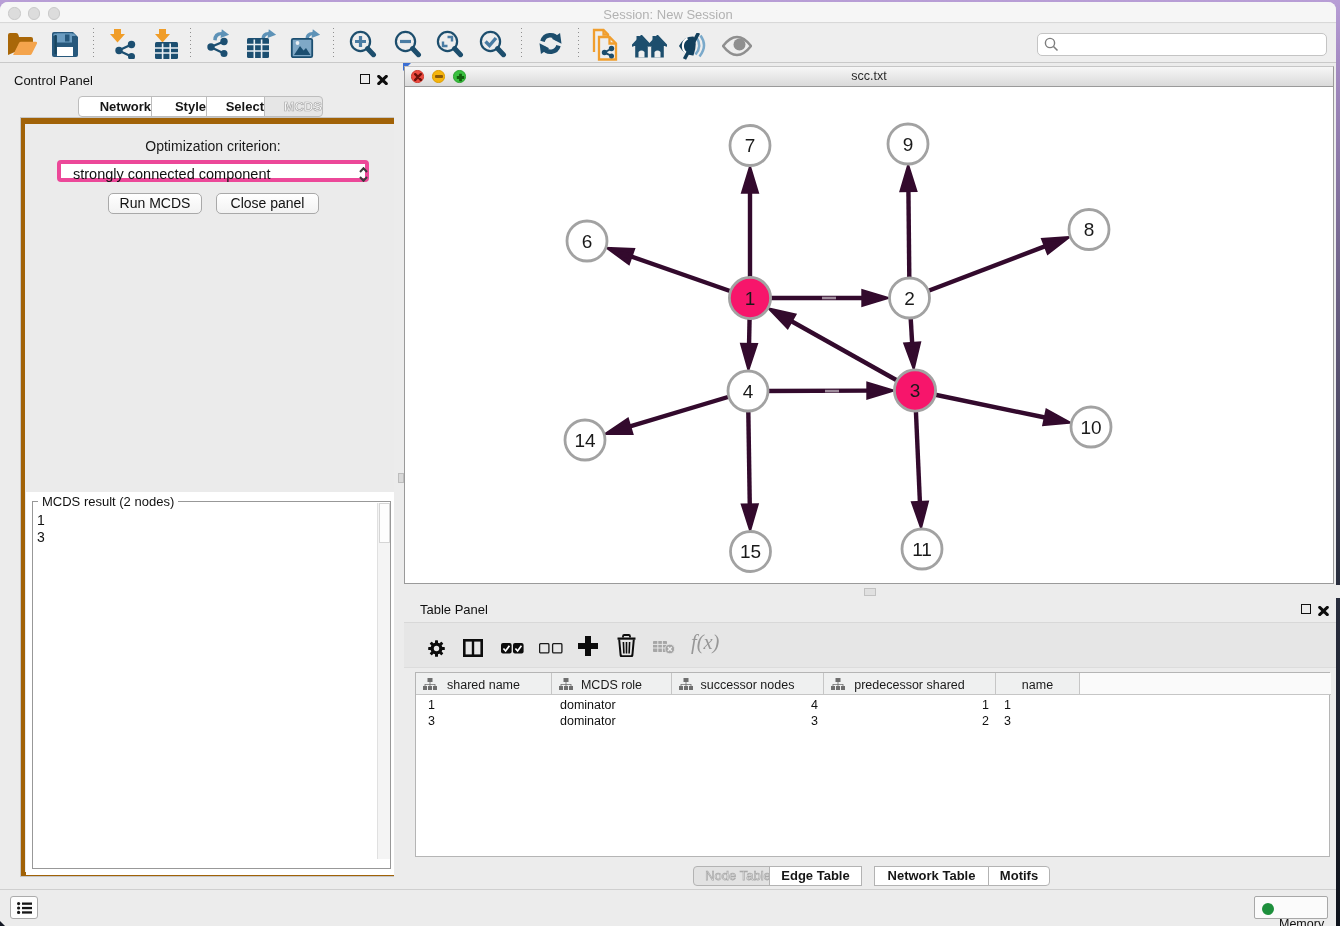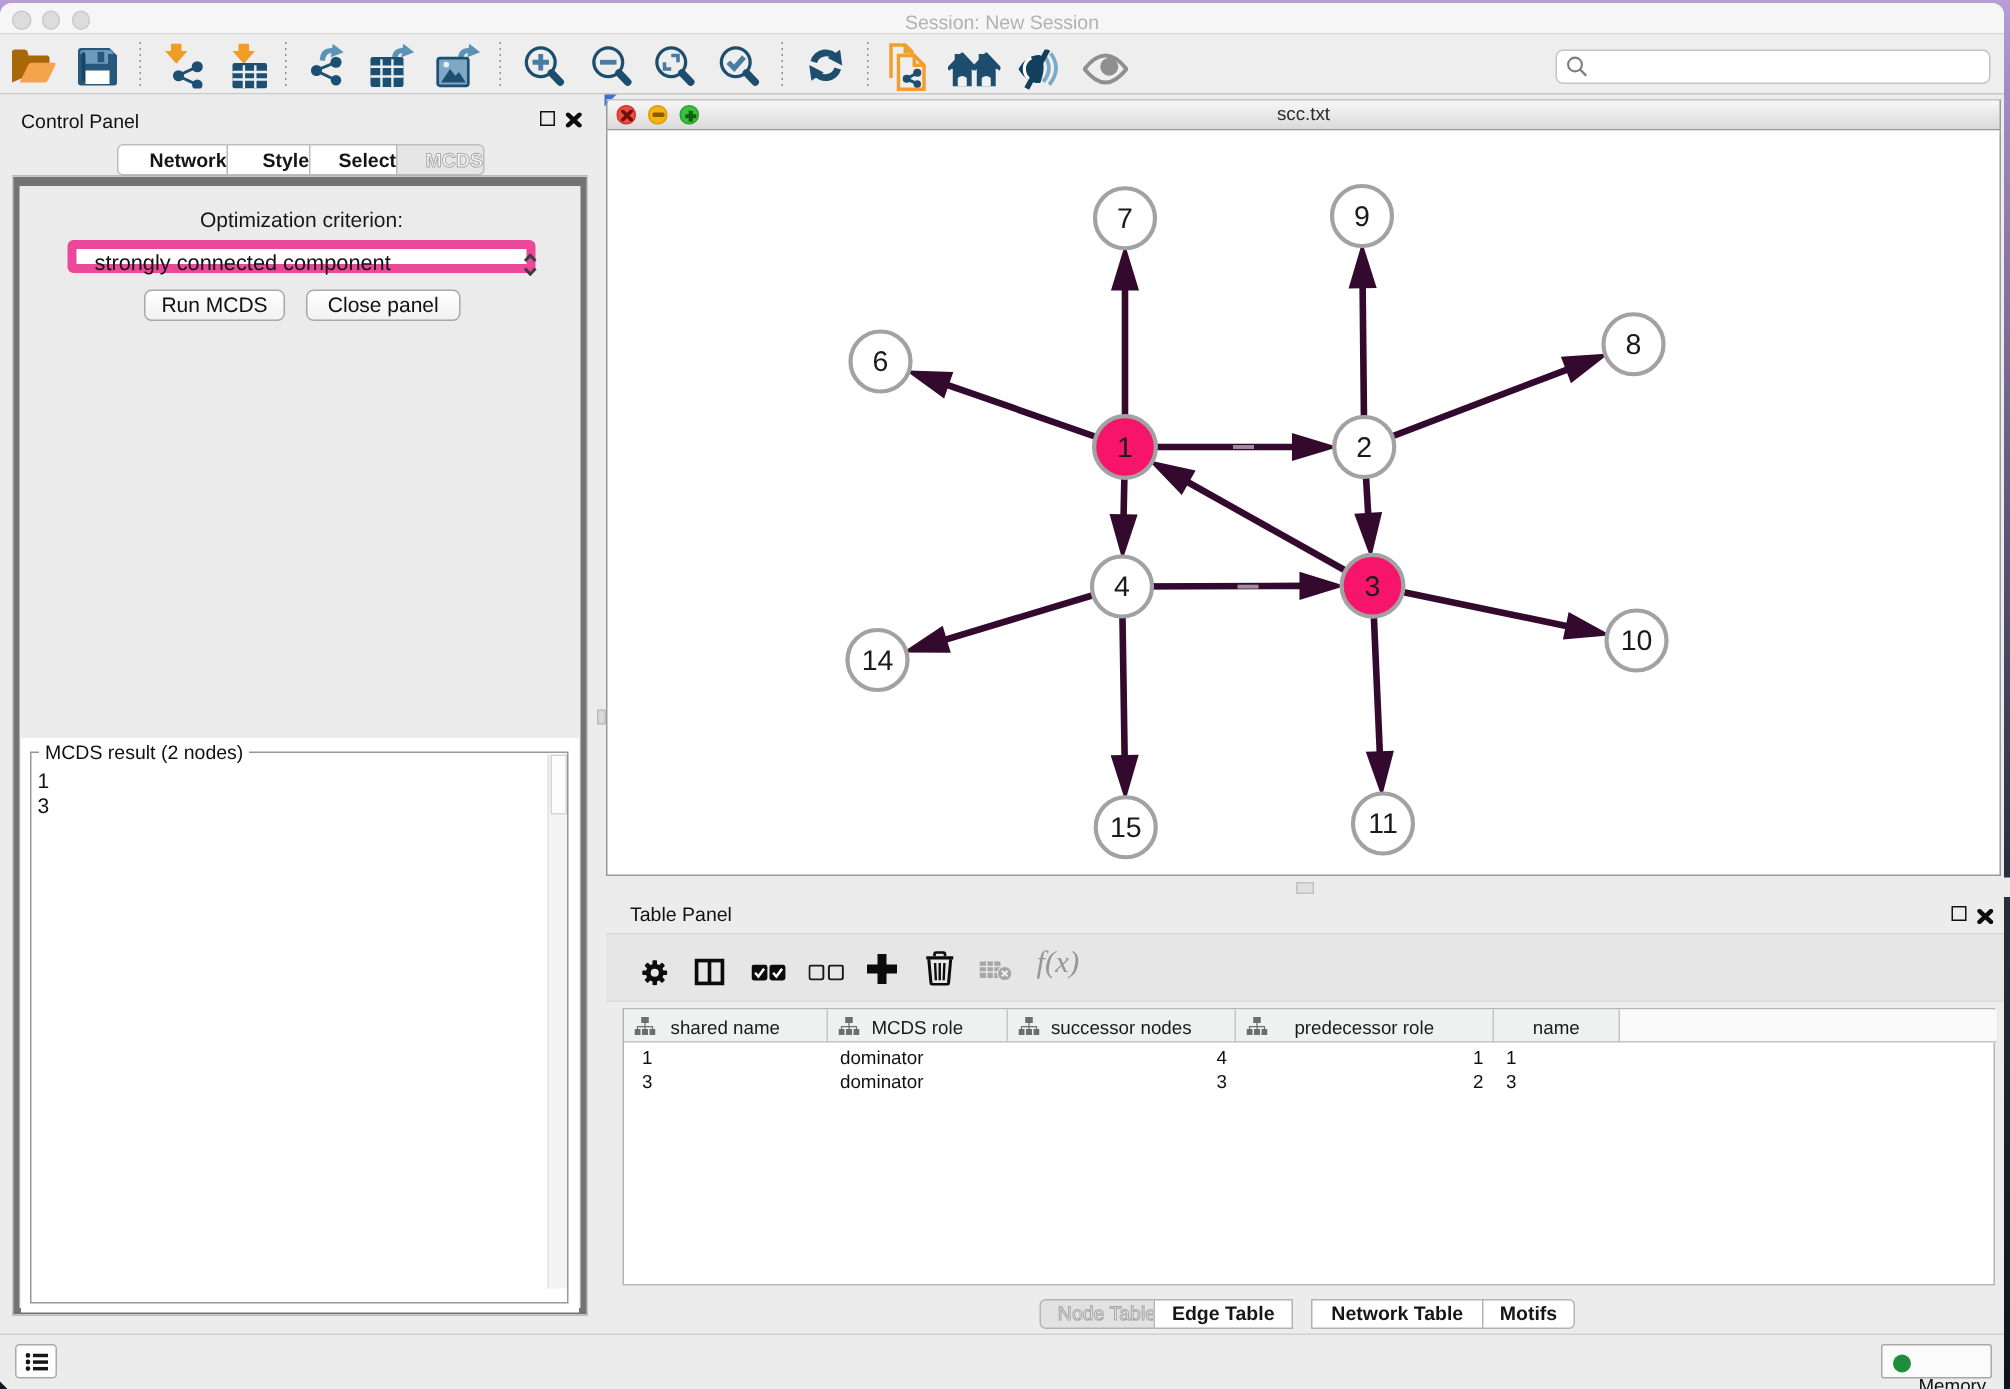--- a/index.html
+++ b/index.html
@@ -11,21 +11,21 @@
 .titlebar{left:0;top:1.5px;width:1336px;height:21.5px;background:#f6f6f6;border-radius:8px 8px 0 0;border-bottom:1px solid #d8d8d8;}
 .tl{width:12.5px;height:12.5px;border-radius:50%;top:7px;}
 .title-text{left:0;top:7px;width:1336px;text-align:center;font-size:13px;color:#b2b2b2;}
 .toolbar{left:0;top:24px;width:1336px;height:39px;background:#eeeeee;border-bottom:1px solid #c9c9c9;}
 .tsep{top:4px;height:31px;width:1px;background-image:repeating-linear-gradient(180deg,#8f8f8f 0 1.5px,transparent 1.5px 4px);}
 .searchbox{left:1037px;top:9px;width:290px;height:23px;background:#fff;border:1px solid #c4c4c4;border-radius:5px;}
 .panel-bg{left:0;top:63px;width:394px;height:828px;background:#ececec;}
 .cp-title{left:14px;top:10px;font-size:13px;color:#111;}
 .tabs{top:33px;height:21px;font-size:13px;font-weight:700;color:#151515;}
 .tab{top:0;height:21px;background:#fff;border:1px solid #bdbdbd;text-align:right;line-height:19px;}
-.cp-panel{left:8px;top:54px;width:384px;height:760px;background:#737373;border:1px solid #c6c6c6;}
+.cp-panel{left:20px;top:54px;width:384px;height:760px;background:#a16207;border:1px solid #c6c6c6;}
 .cp-inner{left:4px;top:6px;width:374px;height:748px;background:#ebebeb;}
 .btn{background:linear-gradient(#ffffff,#f2f2f2);border:1px solid #a9a9a9;border-radius:5px;text-align:center;font-size:14px;color:#111;}
 .mcds-white{left:5px;top:374px;width:372px;height:383px;background:#fff;}
 .groupbox{left:6px;top:9px;width:359px;height:368px;border:1px solid #989898;}
 .legend{left:5px;top:-8px;background:#fff;padding:0 4px;font-size:13px;color:#111;}
 .vsplit{left:394px;top:63px;width:10px;height:828px;background:#ececec;}
 .netwin{left:404px;top:63px;width:930px;height:522px;}
 .nw-title{left:0;top:3px;width:930px;height:21px;background:linear-gradient(#f7f7f7,#dadada);border:1px solid #9a9a9a;border-top-color:#c6c6c6;}
 .canvas{left:0;top:24px;width:930px;height:497px;background:#fff;border-left:1px solid #9a9a9a;border-right:1px solid #9a9a9a;border-bottom:1px solid #9a9a9a;}
 .hsplit{left:404px;top:585px;width:936px;height:13px;background:#ececec;}
@@ -194,21 +194,21 @@
       </svg>
     <div class="tabs" style="left:78px;width:245px;">
       <div class="tab" style="left:0;width:74px;border-radius:4px 0 0 4px;">Network</div>
       <div class="tab" style="left:73px;width:56px;">Style</div>
       <div class="tab" style="left:128px;width:59px;">Select</div>
       <div class="tab" style="left:186px;width:59px;border-radius:0 4px 4px 0;background:#e6e6e6;color:#fbfbfb;font-weight:700;-webkit-text-stroke:0.7px #ababab;">MCDS</div>
     </div>
     <div class="cp-panel">
       <div class="cp-inner"></div>
       <div style="left:0;top:20px;width:384px;text-align:center;font-size:14px;color:#191919;">Optimization criterion:</div>
-      <div style="left:36px;top:42px;width:312px;height:22px;background:#fff;border:6px solid #ec4899;border-radius:4px;">
+      <div style="left:36px;top:42px;width:312px;height:22px;background:#fff;border:4px solid #ec4899;border-radius:4px;">
         <div style="left:12px;top:2px;font-size:14.5px;color:#111;position:absolute;">strongly connected component</div>
         <svg style="position:absolute;left:297px;top:3px;" width="11" height="15" viewBox="0 0 11 15">
           <path d="M2 5 L5.5 1.2 L9 5" fill="none" stroke="#3c3c3c" stroke-width="2"></path>
           <path d="M2 10 L5.5 13.8 L9 10" fill="none" stroke="#3c3c3c" stroke-width="2"></path>
         </svg>
       </div>
       <div class="btn" style="left:87px;top:75px;width:94px;height:21px;line-height:19px;">Run MCDS</div>
       <div class="btn" style="left:195px;top:75px;width:103px;height:21px;line-height:19px;">Close panel</div>
       <div class="mcds-white">
         <div class="groupbox">
@@ -352,21 +352,21 @@
           </g>
         <circle cx="16.8" cy="9" r="4.8" fill="#a6a6a6" stroke="#e6e6e6" stroke-width="0.8"></circle>
         <path d="M14.9 7.1 L18.7 10.9 M18.7 7.1 L14.9 10.9" stroke="#efefef" stroke-width="1.4"></path>
       </svg>
       <div style="left:287px;top:8px;font-family:'Liberation Serif',serif;font-style:italic;font-size:20.5px;color:#979797;">f(x)</div>
     </div>
     <div class="tbl">
       <div class="th" style="left:0;width:136px;">shared name</div>
       <div class="th" style="left:136px;width:120px;">MCDS role</div>
       <div class="th" style="left:256px;width:152px;">successor nodes</div>
-      <div class="th" style="left:408px;width:172px;">predecessor role</div>
+      <div class="th" style="left:408px;width:172px;">predecessor shared</div>
       <div class="th" style="left:580px;width:84px;">name</div>
       <div class="th" style="left:664px;width:251px;background:#fafafa;border-right:none;"></div>
       <svg class="hico" style="left:7px;top:5px;" width="14" height="12" viewBox="0 0 14 12">
           <g fill="#6e6e6e">
             <rect x="4.5" y="0" width="5" height="4"></rect>
             <rect x="0" y="8" width="4" height="4"></rect>
             <rect x="5" y="8" width="4" height="4"></rect>
             <rect x="10" y="8" width="4" height="4"></rect>
             <path d="M6.6 4 h0.8 v2 h-0.8z M1.6 6 h10.8 v0.8 h-10.8z M1.6 6 h0.8 v2 h-0.8z M6.6 6 h0.8 v2 h-0.8z M11.6 6 h0.8 v2 h-0.8z"></path>
           </g>

